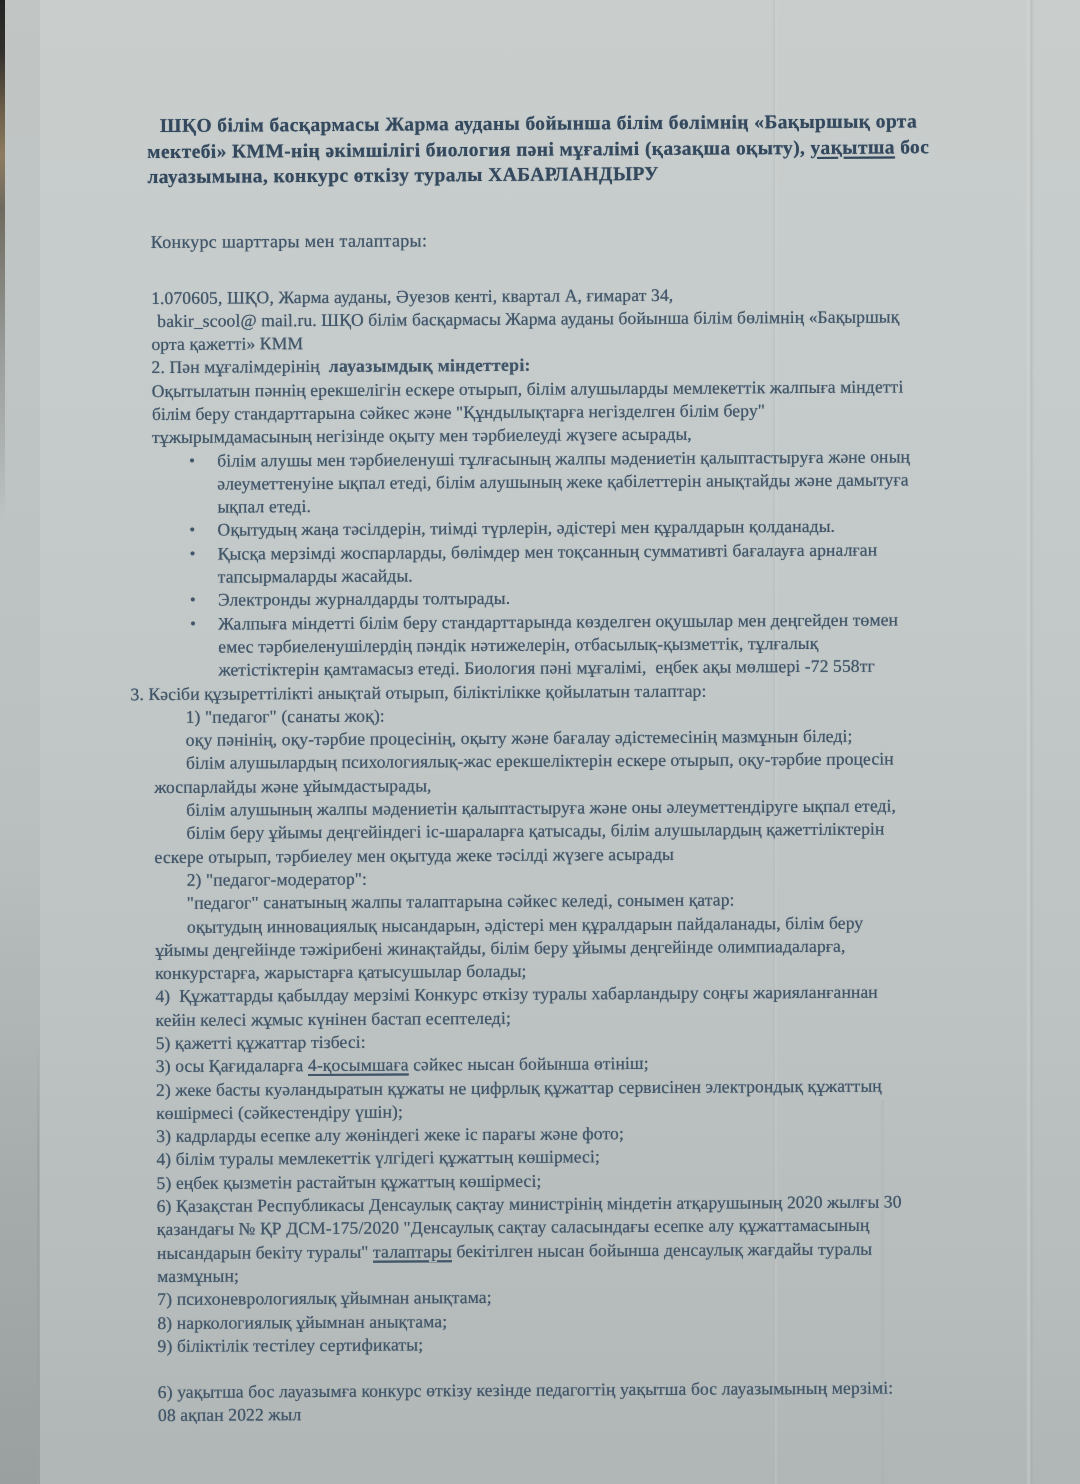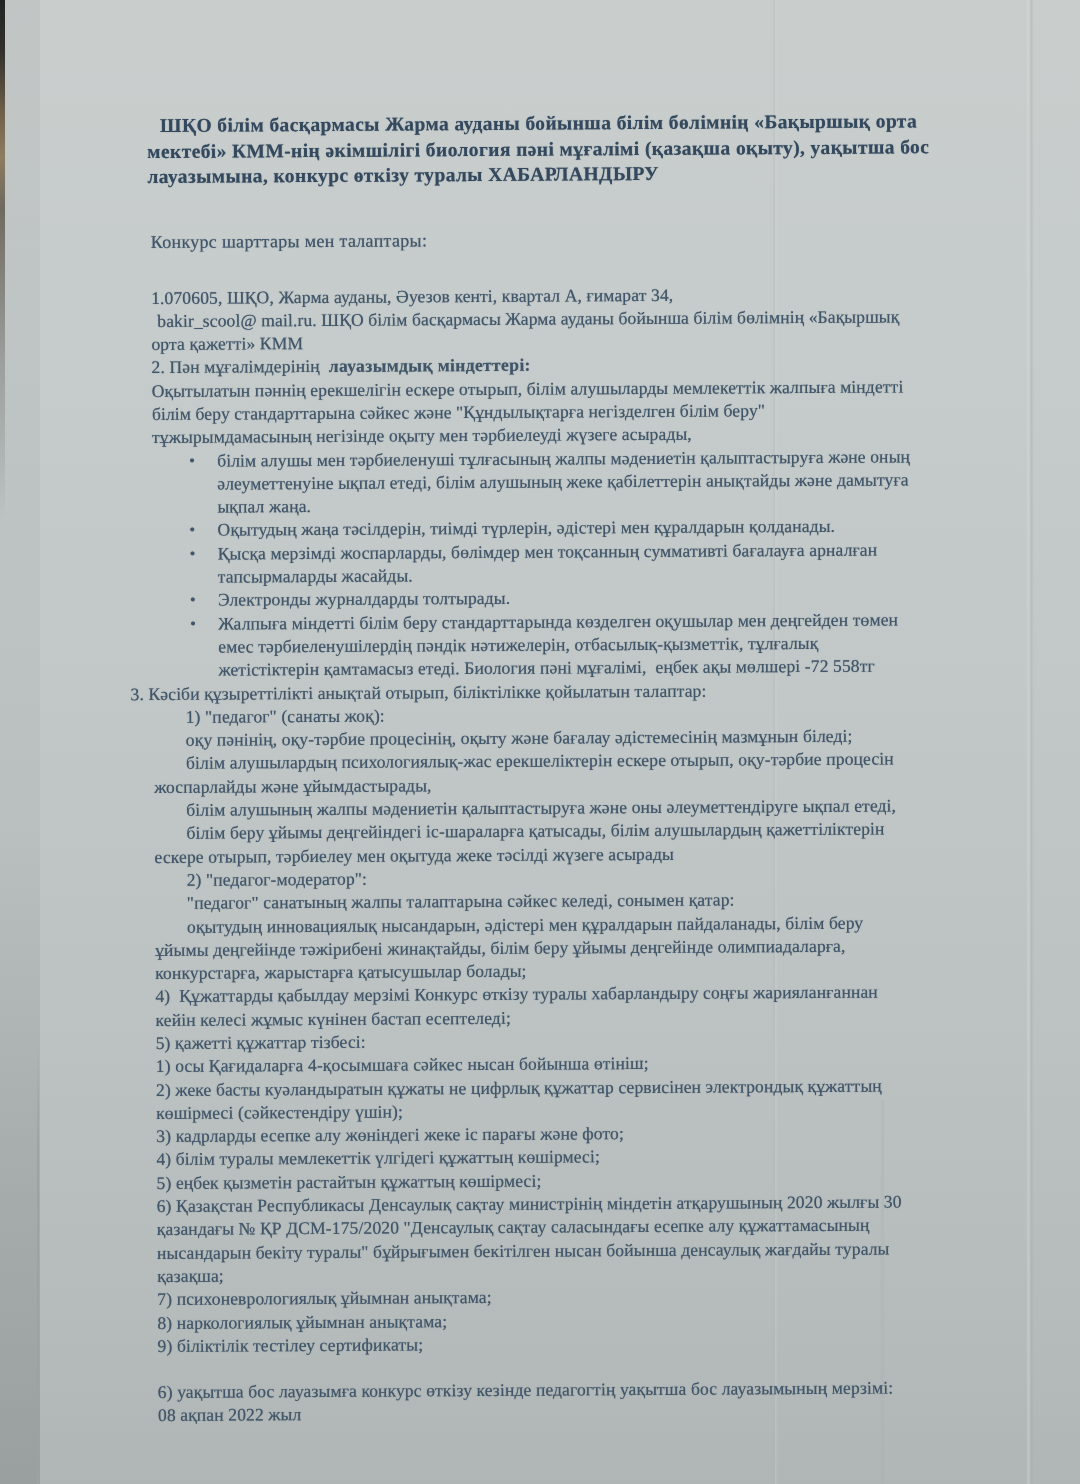--- a/index.html
+++ b/index.html
@@ -75,21 +75,21 @@
   .line .dot{
     position:absolute;left:37px;top:-1px;font-size:16px;
   }
   .b0{margin-left:0;}
   .sp{padding-left:6px;}
   .hang{margin-left:-23px;}
   .ind{padding-left:32px;}
   .bullet{padding-left:65px;}
   .bcont{padding-left:65px;}
   .gap-top{margin-top:23px;}
-  .u{text-underline-offset:3px;text-decoration-thickness:1.5px;}
+  .u{text-decoration:underline;text-underline-offset:3px;text-decoration-thickness:1.5px;}
   .b{font-weight:bold;letter-spacing:0.35px;}
 </style>
 </head>
 <body>
 
 <div class="photo">
   <div class="shade-left"></div>
   <div class="crease-a"></div>
   <div class="crease-b"></div>
   <div class="crease-c"></div>
@@ -102,21 +102,21 @@
     <div class="body-block">
         <div class="line b0"><span>1.070605, ШҚО, Жарма ауданы, Әуезов кенті, квартал А, ғимарат 34,</span></div>
         <div class="line b0 sp"><span>bakir_scool@ mail.ru. ШҚО білім басқармасы Жарма ауданы бойынша білім бөлімнің «Бақыршық</span></div>
         <div class="line b0"><span>орта қажетті» КММ</span></div>
         <div class="line b0"><span>2. Пән мұғалімдерінің  </span><span class="b">лауазымдық міндеттері:</span></div>
         <div class="line b0"><span>Оқытылатын пәннің ерекшелігін ескере отырып, білім алушыларды мемлекеттік жалпыға міндетті</span></div>
         <div class="line b0"><span>білім беру стандарттарына сәйкес және "Құндылықтарға негізделген білім беру"</span></div>
         <div class="line b0"><span>тұжырымдамасының негізінде оқыту мен тәрбиелеуді жүзеге асырады,</span></div>
         <div class="line bullet"><span class="dot">•</span><span>білім алушы мен тәрбиеленуші тұлғасының жалпы мәдениетін қалыптастыруға және оның</span></div>
         <div class="line bcont"><span>әлеуметтенуіне ықпал етеді, білім алушының жеке қабілеттерін анықтайды және дамытуға</span></div>
-        <div class="line bcont"><span>ықпал жаңа.</span></div>
+        <div class="line bcont"><span>ықпал етеді.</span></div>
         <div class="line bullet"><span class="dot">•</span><span>Оқытудың жаңа тәсілдерін, тиімді түрлерін, әдістері мен құралдарын қолданады.</span></div>
         <div class="line bullet"><span class="dot">•</span><span>Қысқа мерзімді жоспарларды, бөлімдер мен тоқсанның суммативті бағалауға арналған</span></div>
         <div class="line bcont"><span>тапсырмаларды жасайды.</span></div>
         <div class="line bullet"><span class="dot">•</span><span>Электронды журналдарды толтырады.</span></div>
         <div class="line bullet"><span class="dot">•</span><span>Жалпыға міндетті білім беру стандарттарында көзделген оқушылар мен деңгейден төмен</span></div>
         <div class="line bcont"><span>емес тәрбиеленушілердің пәндік нәтижелерін, отбасылық-қызметтік, тұлғалық</span></div>
         <div class="line bcont"><span>жетістіктерін қамтамасыз етеді. Биология пәні мұғалімі,  еңбек ақы мөлшері -72 558тг</span></div>
         <div class="line hang"><span>3. Кәсіби құзыреттілікті анықтай отырып, біліктілікке қойылатын талаптар:</span></div>
         <div class="line ind"><span>1) "педагог" (санаты жоқ):</span></div>
         <div class="line ind"><span>оқу пәнінің, оқу-тәрбие процесінің, оқыту және бағалау әдістемесінің мазмұнын біледі;</span></div>
@@ -126,30 +126,30 @@
         <div class="line ind"><span>білім беру ұйымы деңгейіндегі іс-шараларға қатысады, білім алушылардың қажеттіліктерін</span></div>
         <div class="line b0"><span>ескере отырып, тәрбиелеу мен оқытуда жеке тәсілді жүзеге асырады</span></div>
         <div class="line ind"><span>2) "педагог-модератор":</span></div>
         <div class="line ind"><span>"педагог" санатының жалпы талаптарына сәйкес келеді, сонымен қатар:</span></div>
         <div class="line ind"><span>оқытудың инновациялық нысандарын, әдістері мен құралдарын пайдаланады, білім беру</span></div>
         <div class="line b0"><span>ұйымы деңгейінде тәжірибені жинақтайды, білім беру ұйымы деңгейінде олимпиадаларға,</span></div>
         <div class="line b0"><span>конкурстарға, жарыстарға қатысушылар болады;</span></div>
         <div class="line b0"><span>4)  Құжаттарды қабылдау мерзімі Конкурс өткізу туралы хабарландыру соңғы жарияланғаннан</span></div>
         <div class="line b0"><span>кейін келесі жұмыс күнінен бастап есептеледі;</span></div>
         <div class="line b0"><span>5) қажетті құжаттар тізбесі:</span></div>
-        <div class="line b0"><span>1) осы Қағидаларға </span><span class="u">4-қосымшаға</span><span> сәйкес нысан бойынша өтініш;</span></div>
+        <div class="line b0"><span>3) осы Қағидаларға </span><span class="u">4-қосымшаға</span><span> сәйкес нысан бойынша өтініш;</span></div>
         <div class="line b0"><span>2) жеке басты куәландыратын құжаты не цифрлық құжаттар сервисінен электрондық құжаттың</span></div>
         <div class="line b0"><span>көшірмесі (сәйкестендіру үшін);</span></div>
         <div class="line b0"><span>3) кадрларды есепке алу жөніндегі жеке іс парағы және фото;</span></div>
         <div class="line b0"><span>4) білім туралы мемлекеттік үлгідегі құжаттың көшірмесі;</span></div>
         <div class="line b0"><span>5) еңбек қызметін растайтын құжаттың көшірмесі;</span></div>
         <div class="line b0"><span>6) Қазақстан Республикасы Денсаулық сақтау министрінің міндетін атқарушының 2020 жылғы 30</span></div>
         <div class="line b0"><span>қазандағы № ҚР ДСМ-175/2020 "Денсаулық сақтау саласындағы есепке алу құжаттамасының</span></div>
-        <div class="line b0"><span>нысандарын бекіту туралы" </span><span class="u">бұйрығымен</span><span> бекітілген нысан бойынша денсаулық жағдайы туралы</span></div>
-        <div class="line b0"><span>қазақша;</span></div>
+        <div class="line b0"><span>нысандарын бекіту туралы" </span><span class="u">талаптары</span><span> бекітілген нысан бойынша денсаулық жағдайы туралы</span></div>
+        <div class="line b0"><span>мазмұнын;</span></div>
         <div class="line b0"><span>7) психоневрологиялық ұйымнан анықтама;</span></div>
         <div class="line b0"><span>8) наркологиялық ұйымнан анықтама;</span></div>
         <div class="line b0"><span>9) біліктілік тестілеу сертификаты;</span></div>
         <div class="line b0 gap-top"><span>6) уақытша бос лауазымға конкурс өткізу кезінде педагогтің уақытша бос лауазымының мерзімі:</span></div>
         <div class="line b0"><span>08 ақпан 2022 жыл</span></div>
       </div>
   </div>
 </div>
 
 </body></html>

